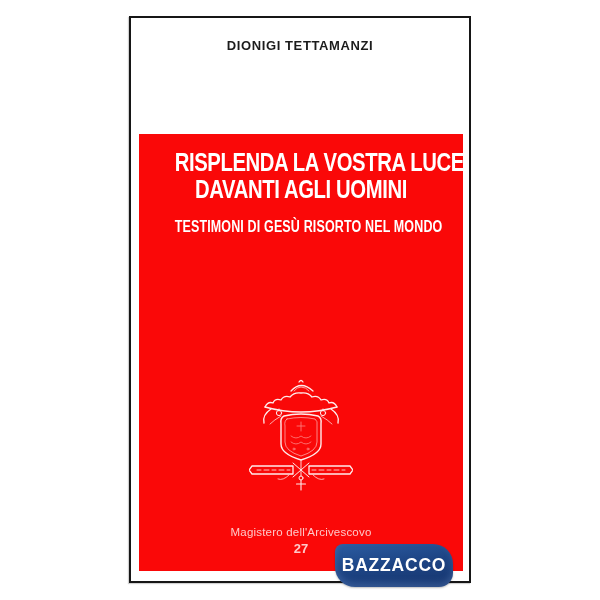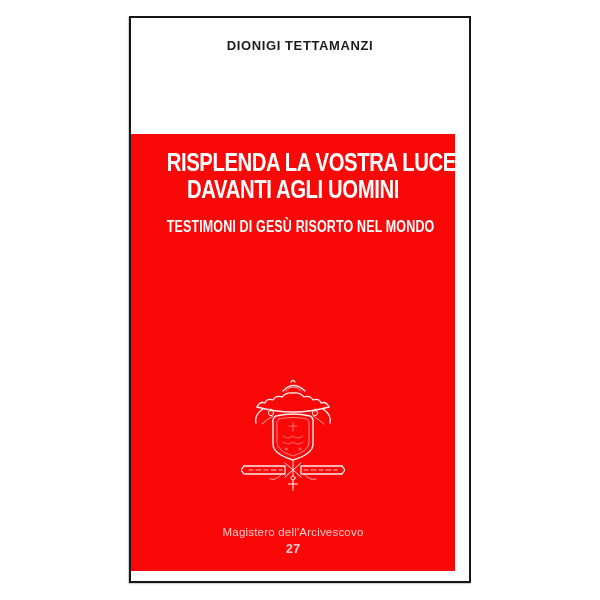--- a/index.html
+++ b/index.html
@@ -14,21 +14,21 @@
   .cover{
     position:absolute;left:129px;top:16px;width:342px;height:567px;
     background:#ffffff;border:2px solid #161616;box-sizing:border-box;
     box-shadow:-1px 1px 1px rgba(0,0,0,0.18);
   }
   .author-block{position:absolute;top:20px;left:0;right:0;text-align:center;color:#1c1c1c;}
   .author-name{font-size:13px;font-weight:bold;letter-spacing:0.6px;}
   .author-role{font-size:9.5px;letter-spacing:0.5px;margin-top:4px;font-weight:bold;color:#2a2a2a;}
 
   .red-panel{
-    position:absolute;left:0;top:116px;width:324px;height:437px;
+    position:absolute;left:8px;top:116px;width:324px;height:437px;
     background:#fa0808;color:#ffffff;
   }
   .title-block{
     margin-top:15px;text-align:center;
     transform:scaleX(0.78);transform-origin:50% 0;
     white-space:nowrap;
   }
   .title-line{font-size:26px;line-height:27px;font-weight:bold;letter-spacing:-0.5px;}
   .subtitle{font-size:16px;font-weight:bold;margin-top:15px;letter-spacing:0.2px;}
 
@@ -132,14 +132,17 @@
           </g>
         </svg>
       </div>
 
       <div class="series-label">Magistero dell'Arcivescovo</div>
       <div class="series-number">27</div>
 
     </div>
   </div>
 
+  <div class="badge">
+    <span class="badge-label" style="color: rgb(255, 255, 255);">BAZZACCO</span>
+  </div>
 
 </div>
 
 </body></html>

